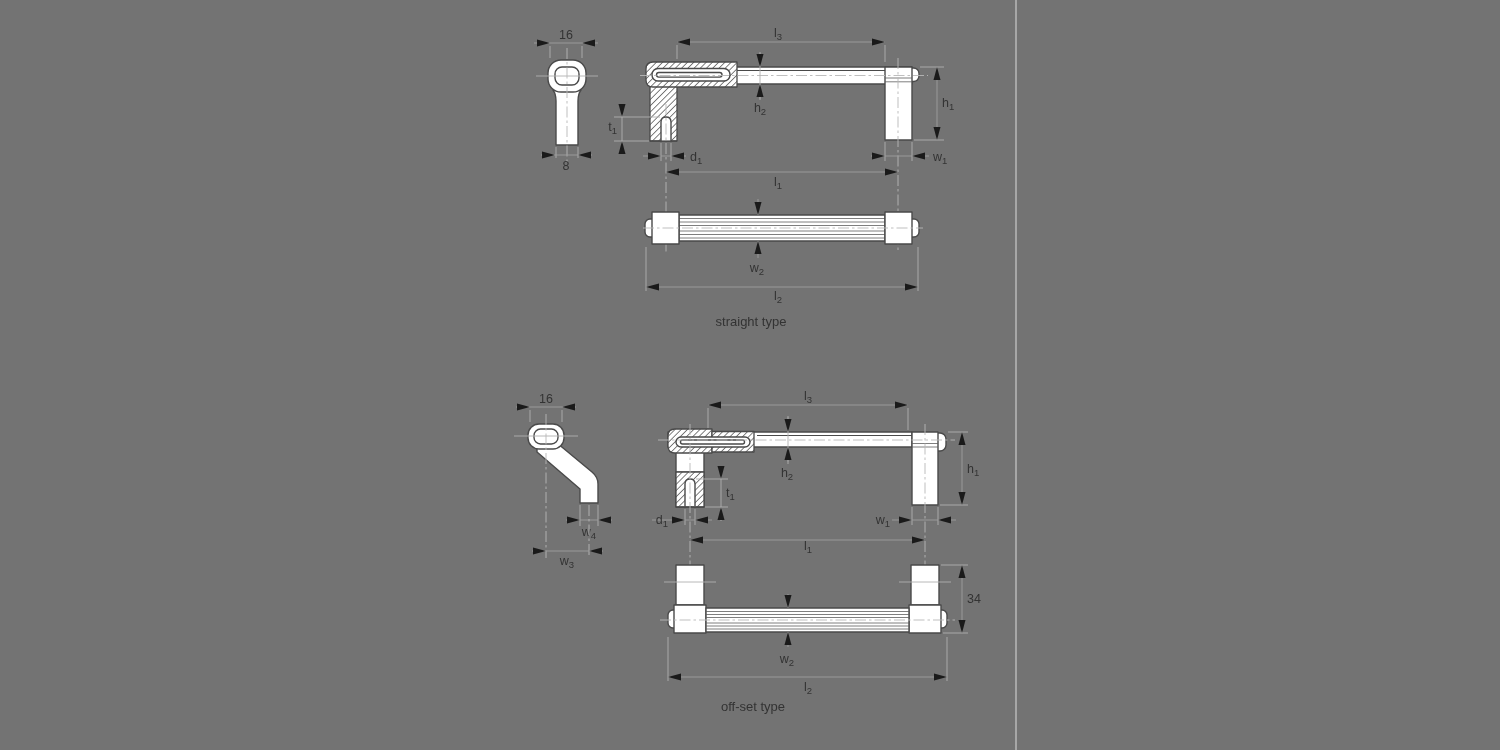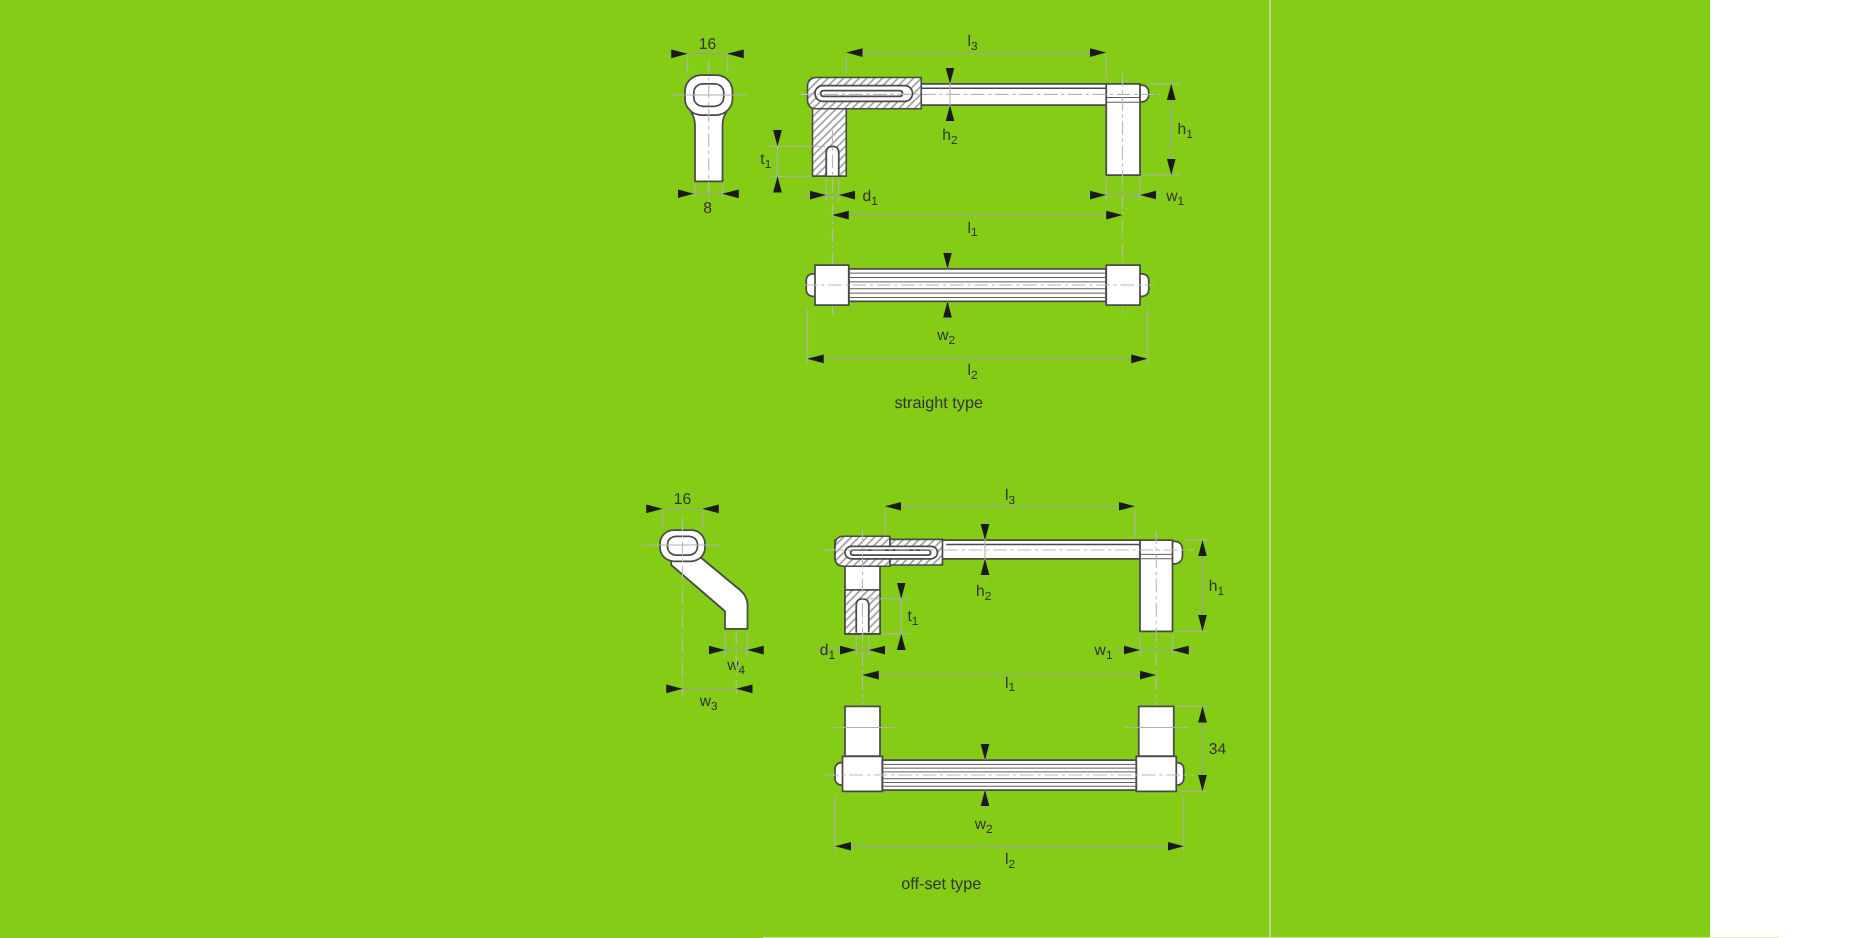--- a/index.html
+++ b/index.html
@@ -1,16 +1,16 @@
 <!DOCTYPE html>
 <html><head>
 <meta charset="utf-8">
 <style>
   html,body{margin:0;padding:0;background:#ffffff;}
-  .stage{position:relative;width:1368px;height:750px;background:#84cc16;overflow:hidden;
+  .stage{position:relative;width:1500px;height:750px;background:#737373;overflow:hidden;
          font-family:"Liberation Sans", sans-serif;}
   svg{display:block;}
   
   .o   {fill:#ffffff;stroke:#4a4a4a;stroke-width:1.4;stroke-linejoin:round;}
   
   .oh  {fill:url(#hatch);stroke:#4a4a4a;stroke-width:1.3;stroke-linejoin:round;}
   
   .ln  {stroke:#4a4a4a;stroke-width:1.2;fill:none;}
   
   .rib {stroke:#5d5d5d;stroke-width:0.8;fill:none;}

